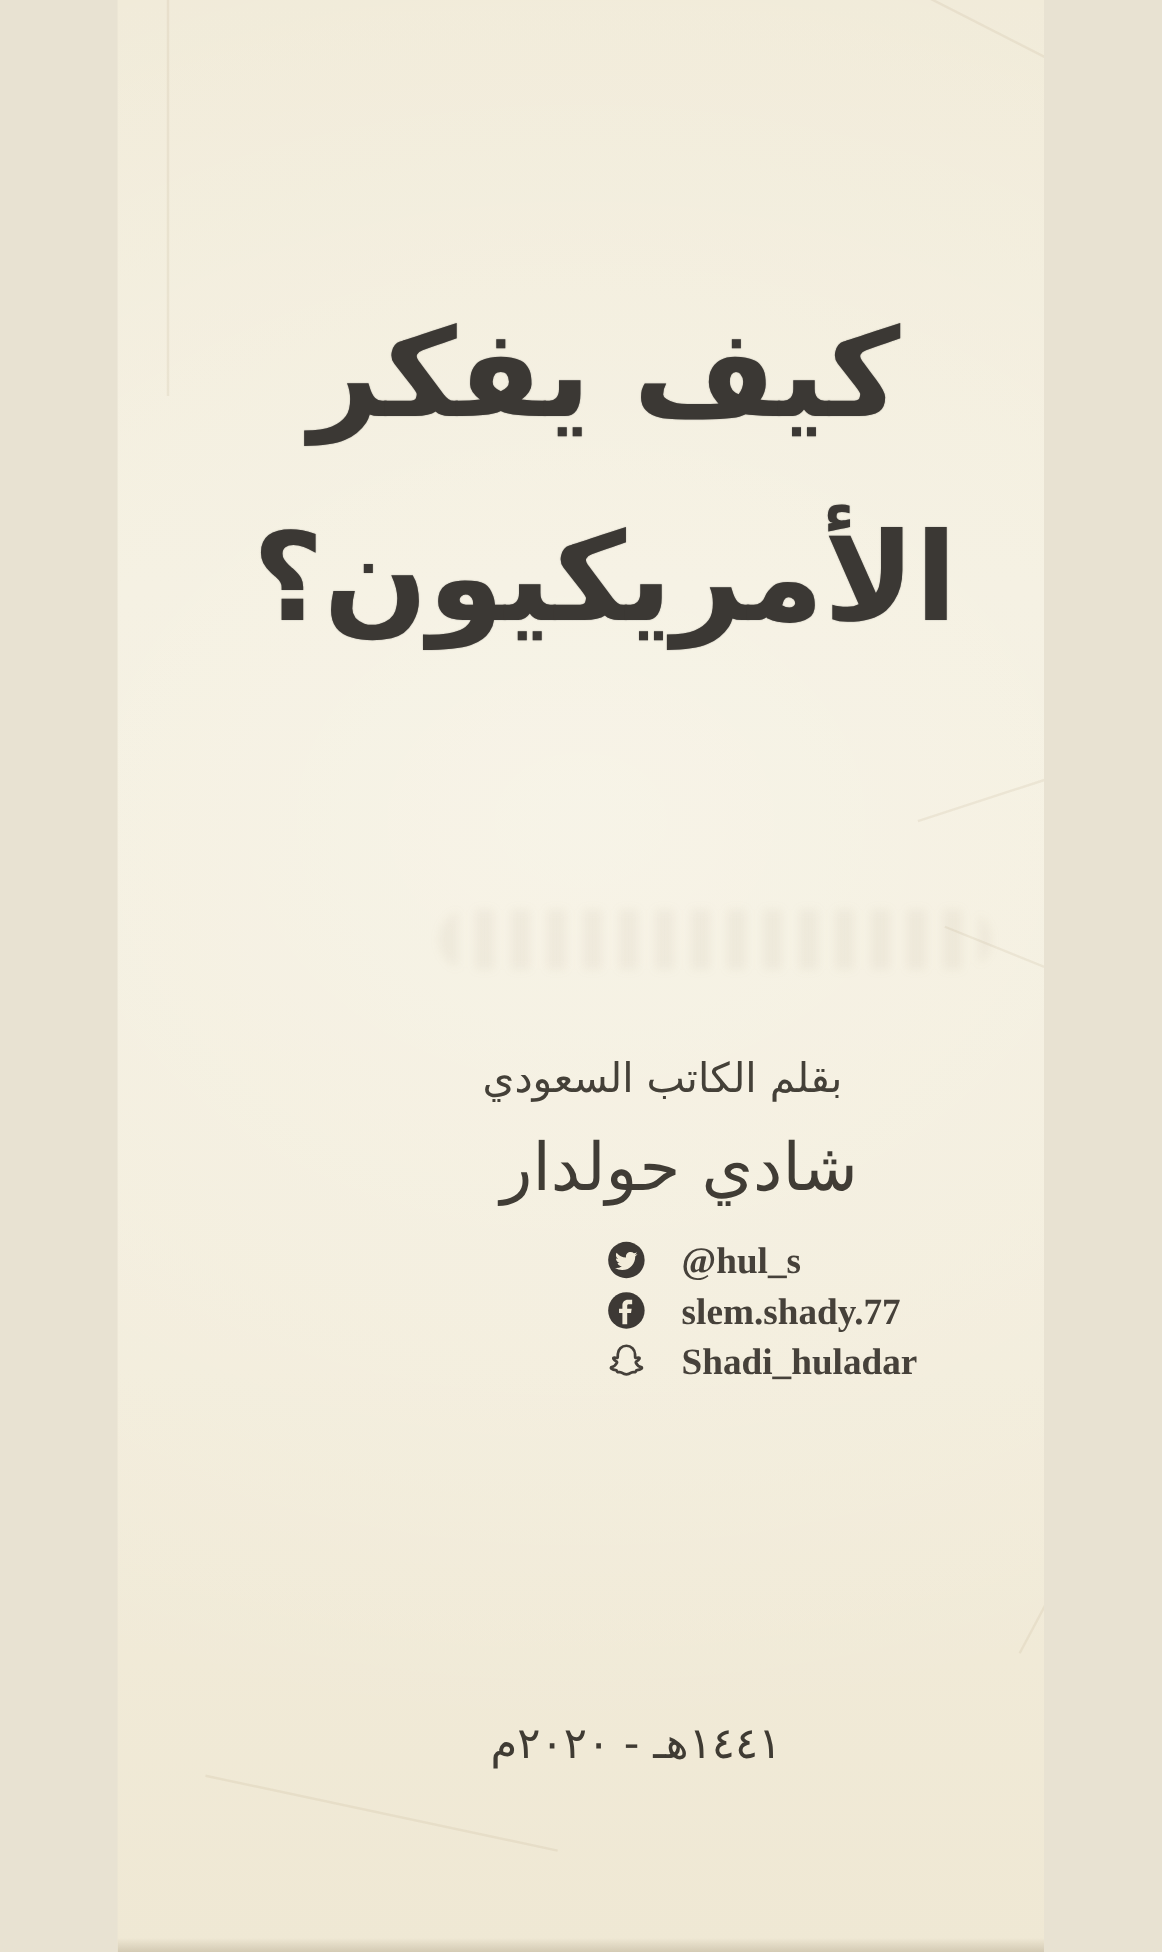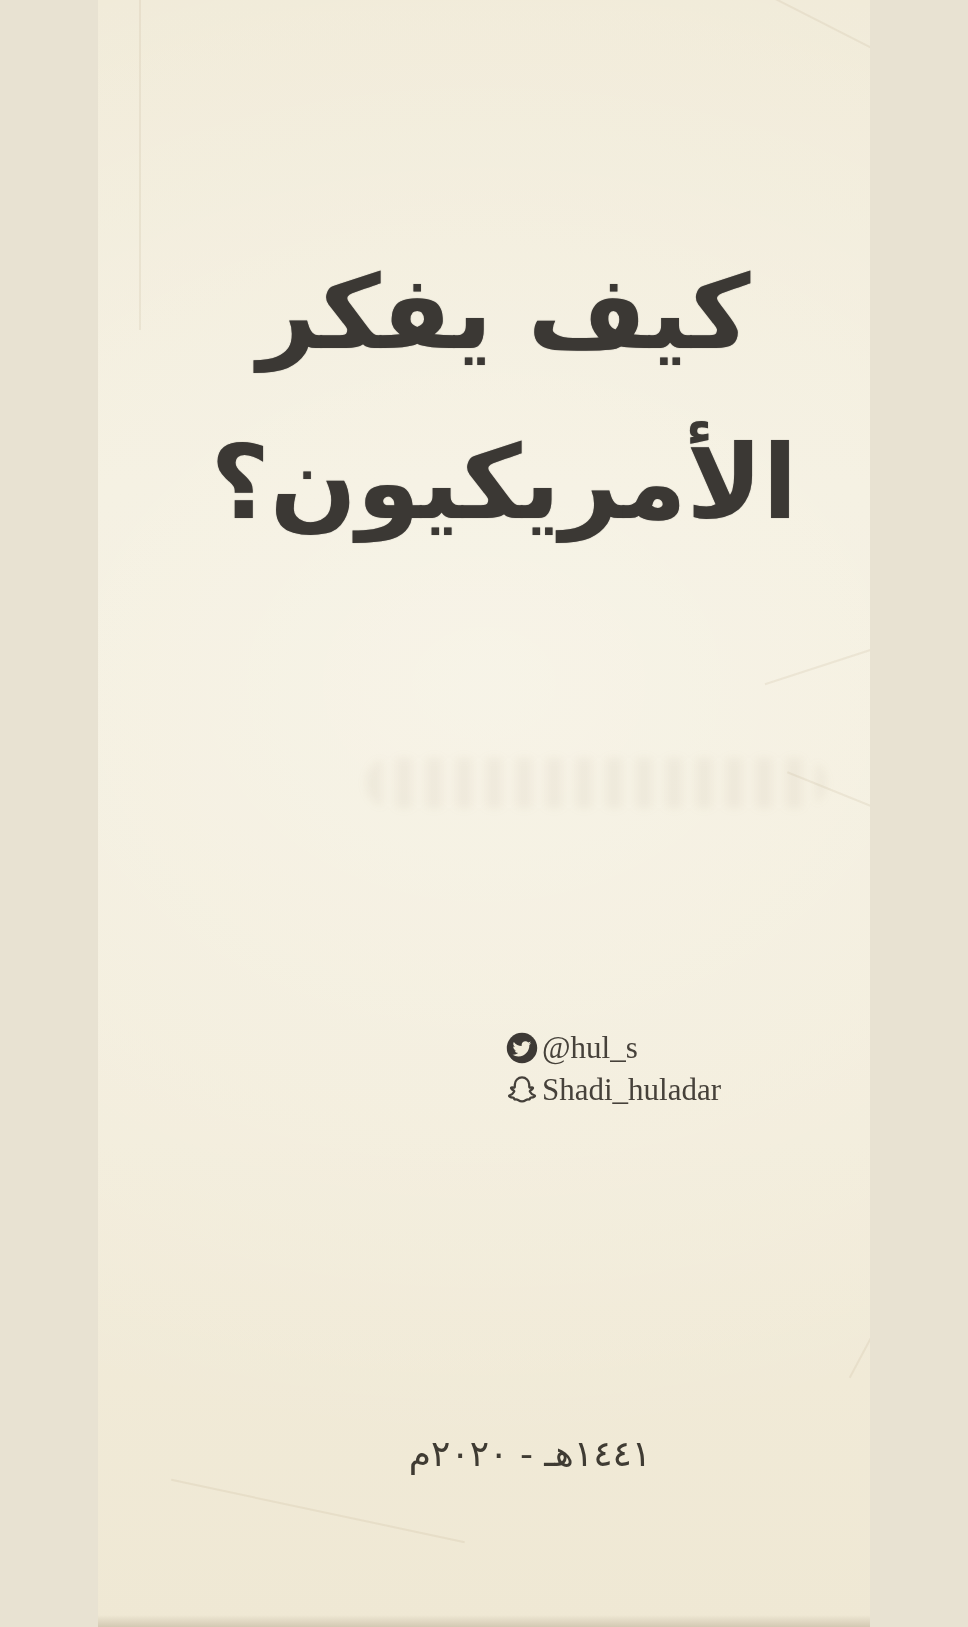--- a/index.html
+++ b/index.html
@@ -74,24 +74,25 @@
     color: #403c35;
     transform: translateX(82px);
   }
 
   .social-block {
     position: absolute;
     left: 408px; top: 1032px;
   }
   .social-row {
     display: flex;
-    align-items: flex-start;
-    gap: 4px;
+    align-items: center;
+    gap: 30px;
     height: 36px;
     margin-bottom: 6px;
+    font-weight: bold;
   }
   .social-row .icon { width: 32px; height: 32px; flex: 0 0 32px; display: block; }
   .social-row .icon svg { width: 100%; height: 100%; display: block; }
   .handle {
     font-family: "Liberation Serif", "DejaVu Serif", serif;
     font-size: 31px;
     color: #46413a;
     white-space: nowrap;
     line-height: 1;
   }
@@ -126,34 +127,47 @@
   <div class="crease c4"></div>
   <div class="crease c5"></div>
   <div class="crease c6"></div>
   <div class="bleed"></div>
 
   <div class="title-block">
     <div class="title-line">كيف يفكر</div>
     <div class="title-line">الأمريكيون؟</div>
   </div>
 
+  <div class="author-block">
+    <div class="byline">بقلم الكاتب السعودي</div>
+    <div class="author-name">شادي حولدار</div>
+  </div>
 
   <div class="social-block">
 
     <div class="social-row">
       <span class="icon">
         <svg viewBox="0 0 24 24" aria-hidden="true">
           <circle cx="12" cy="12" r="11.4" fill="#3d3935"></circle>
           <path fill="#f2ecda" transform="translate(4.9,5.6) scale(0.585)" d="M23.95 4.57c-.89.39-1.83.65-2.83.78a4.93 4.93 0 0 0 2.16-2.72c-.95.56-2 .96-3.13 1.18A4.92 4.92 0 0 0 16.56 2.3c-2.72 0-4.92 2.2-4.92 4.92 0 .39.04.76.13 1.12A13.98 13.98 0 0 1 1.64 3.16a4.9 4.9 0 0 0-.67 2.48c0 1.71.87 3.21 2.19 4.1a4.9 4.9 0 0 1-2.23-.62v.06c0 2.39 1.69 4.37 3.95 4.83-.41.11-.85.17-1.3.17-.31 0-.62-.03-.92-.09a4.93 4.93 0 0 0 4.6 3.42 9.87 9.87 0 0 1-6.1 2.1c-.39 0-.78-.02-1.17-.07a13.93 13.93 0 0 0 7.56 2.21c9.05 0 14-7.5 14-13.99 0-.21 0-.42-.02-.63a9.94 9.94 0 0 0 2.46-2.55z"></path>
         </svg>
       </span>
       <span class="handle">@hul_s</span>
     </div>
 
 
+    <div class="social-row">
+      <span class="icon">
+        <svg viewBox="0 0 24 24" aria-hidden="true">
+          <circle cx="12" cy="12" r="11.4" fill="#3d3935"></circle>
+          <path fill="#f2ecda" d="M13.4 8.1h2.2V5.3h-2.6c-2.2 0-3.5 1.4-3.5 3.6v2H7.4v2.8h2.1v7h3v-7h2.4l.4-2.8h-2.8V9.2c0-.7.3-1.1.9-1.1z"></path>
+        </svg>
+      </span>
+      <span class="handle">slem.shady.77</span>
+    </div>
 
     <div class="social-row">
       <span class="icon">
         <svg viewBox="0 0 24 24" aria-hidden="true">
           <path fill="none" stroke="#45403a" stroke-width="1.7" stroke-linejoin="round" d="M12 2.6c3 0 5.3 2.3 5.4 5.2l.06 1.9c.01.38.34.6.7.54l1.3-.25c.5-.1.9.27.72.71-.32.8-1.1 1.3-1.9 1.7-.4.2-.52.56-.3.95.7 1.3 1.9 2.3 3.3 2.6.48.1.58.6.18.9-.8.55-1.78.85-2.78.95-.35.03-.6.3-.66.6-.08.48-.5.8-.98.7-.72-.1-1.42-.05-2.02.35-.9.6-1.7 1.05-3 1.05s-2.1-.45-3-1.05c-.6-.4-1.3-.45-2.02-.35-.48.1-.9-.22-.98-.7-.05-.3-.3-.57-.66-.6-1-.1-1.98-.4-2.78-.95-.4-.3-.3-.8.18-.9 1.4-.3 2.6-1.3 3.3-2.6.22-.39.1-.75-.3-.95-.8-.4-1.58-.9-1.9-1.7-.18-.44.22-.81.72-.71l1.3.25c.36.06.69-.16.7-.54l.06-1.9C6.7 4.9 9 2.6 12 2.6z"></path>
         </svg>
       </span>
       <span class="handle">Shadi_huladar</span>
     </div>
 

